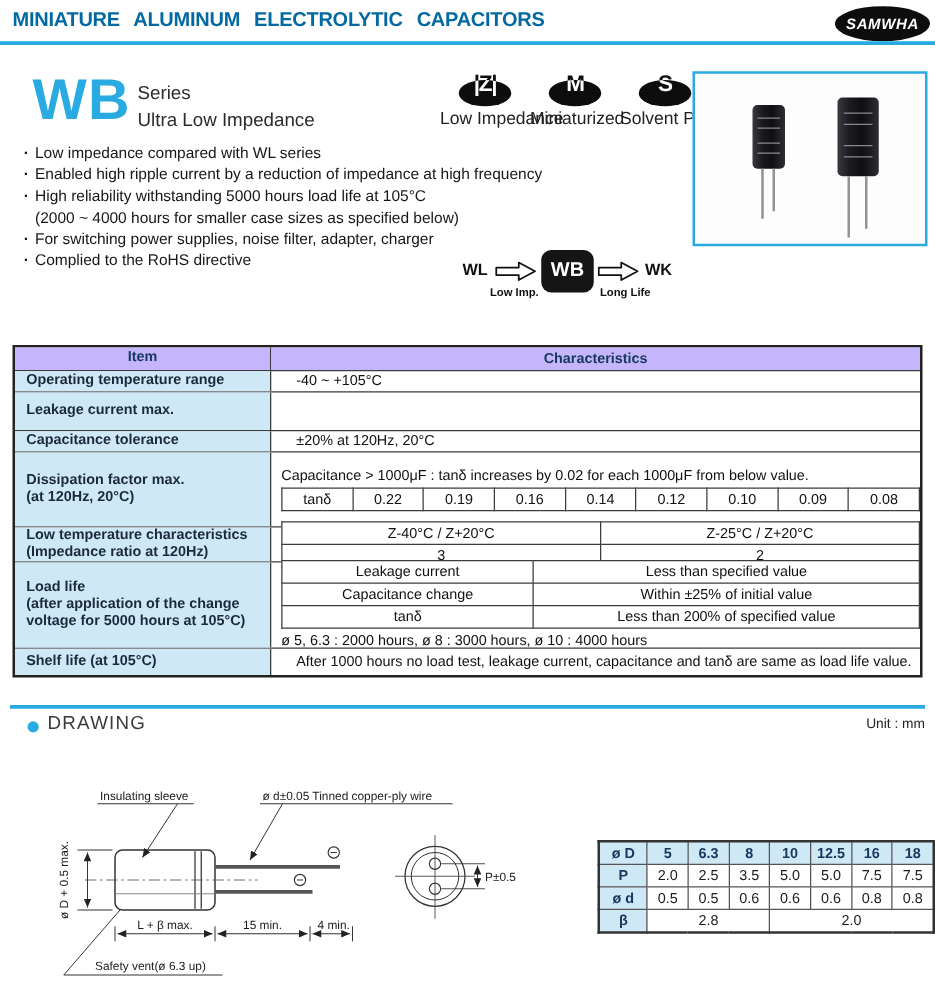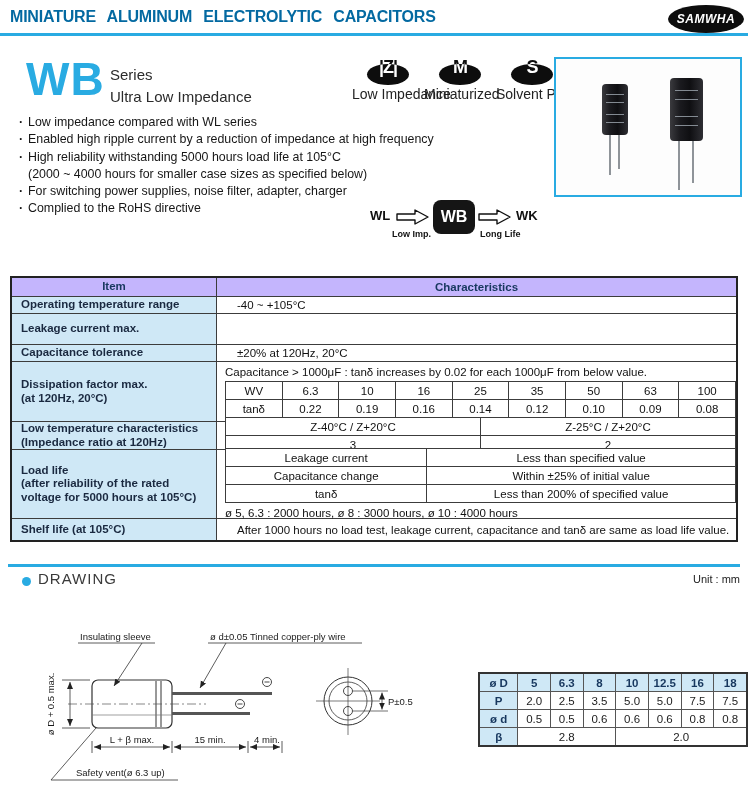--- a/index.html
+++ b/index.html
@@ -224,31 +224,20 @@
 
   <div class="crow r-df">
     <div class="ic">
       <span>Dissipation factor max.</span>
       <span>(at 120Hz, 20°C)</span>
     </div>
     <div class="cc" style="padding-left:0;">
       <div class="df-note">Capacitance &gt; 1000μF : tanδ increases by 0.02 for each 1000μF from below value.</div>
       <table class="inner wvtab">
         <tbody>
-            <tr>
-          <td>WV</td>
-          <td>6.3</td>
-          <td>10</td>
-          <td>16</td>
-          <td>25</td>
-          <td>35</td>
-          <td>50</td>
-          <td>63</td>
-          <td>100</td>
-        </tr>
         <tr>
           <td>tanδ</td>
           <td>0.22</td>
           <td>0.19</td>
           <td>0.16</td>
           <td>0.14</td>
           <td>0.12</td>
           <td>0.10</td>
           <td>0.09</td>
           <td>0.08</td>
@@ -275,21 +264,21 @@
           <td>2</td>
         </tr>
       </tbody>
         </table>
     </div>
   </div>
 
   <div class="crow r-ll">
     <div class="ic">
       <span>Load life</span>
-      <span>(after reliability of the rated</span>
+      <span>(after application of the change</span>
       <span>voltage for 5000 hours at 105°C)</span>
     </div>
     <div class="cc" style="padding-left:0;">
       <table class="inner lltab">
         <tbody>
             <tr>
           <td class="c1">Leakage current</td>
           <td class="c2">Less than specified value</td>
         </tr>
         <tr>

